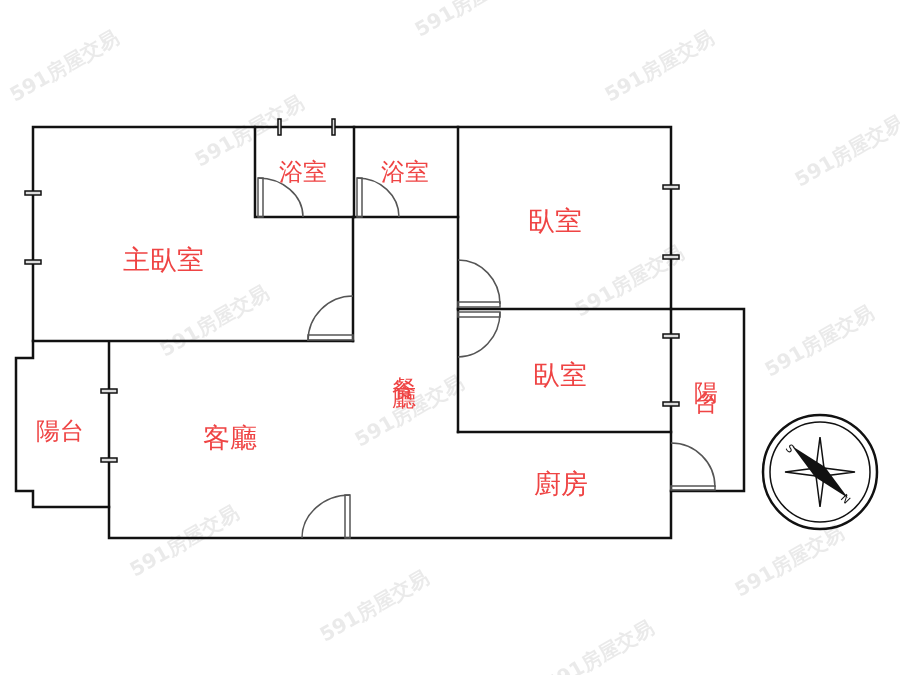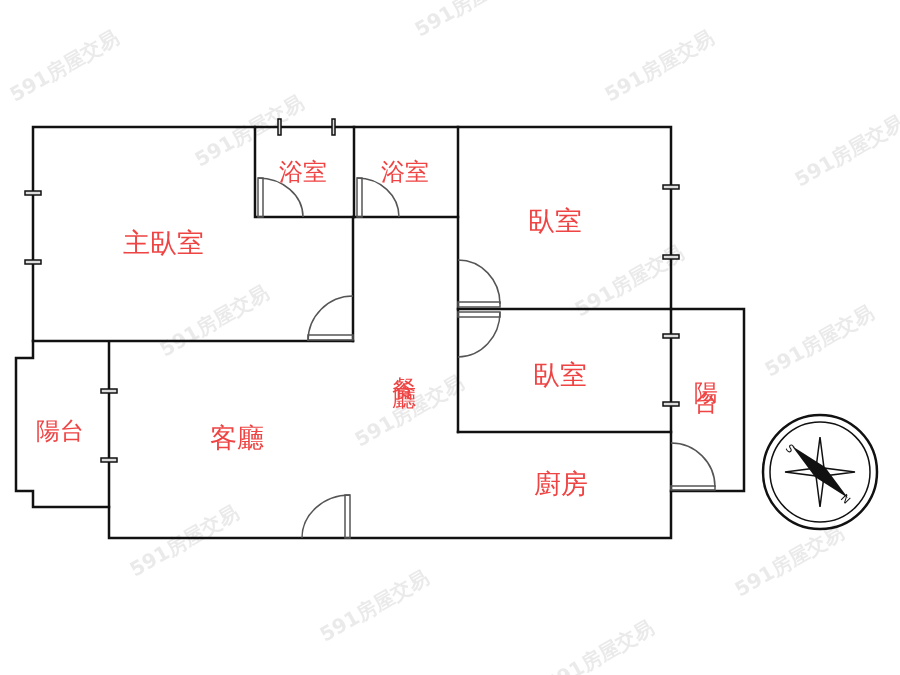--- a/index.html
+++ b/index.html
@@ -90,22 +90,22 @@
   <g transform="translate(820,472)">
     <circle r="57" fill="none" stroke="#111" stroke-width="2.5"></circle>
     <circle r="50" fill="none" stroke="#111" stroke-width="1.5"></circle>
     <polygon points="0,-35 4,-4 35,0 4,4 0,35 -4,4 -35,0 -4,-4" fill="#ffffff" stroke="#111" stroke-width="1.5"></polygon>
     <polygon points="-28,-26 5,-5 28,26 -5,5" fill="#111"></polygon>
   </g>
   <text x="787" y="452" font-size="11" fill="#111" font-family="DejaVu Sans, sans-serif" transform="rotate(45 790 448)">S</text>
   <text x="842" y="502" font-size="11" fill="#111" font-family="DejaVu Sans, sans-serif" transform="rotate(45 845 498)">N</text>
 </svg>
 
-<div class="label" style="left:123px; top:229px;">主臥室</div>
+<div class="label" style="left:123px; top:246px;">主臥室</div>
 <div class="label small" style="left:279px; top:160px;">浴室</div>
 <div class="label small" style="left:381px; top:160px;">浴室</div>
 <div class="label" style="left:528px; top:207px;">臥室</div>
 <div class="label" style="left:533px; top:361px;">臥室</div>
 <div class="label vert" style="left:392px; top:357px;">餐廳</div>
-<div class="label" style="left:203px; top:424px;margin-left:7px;">客廳</div>
+<div class="label" style="left:203px; top:424px;">客廳</div>
 <div class="label" style="left:534px; top:473px;font-family:Liberation Mono, monospace;">廚房</div>
 <div class="label small" style="left:36px; top:419px;">陽台</div>
 <div class="label vert" style="left:694px; top:363px;">陽台</div>
 
 </body></html>

